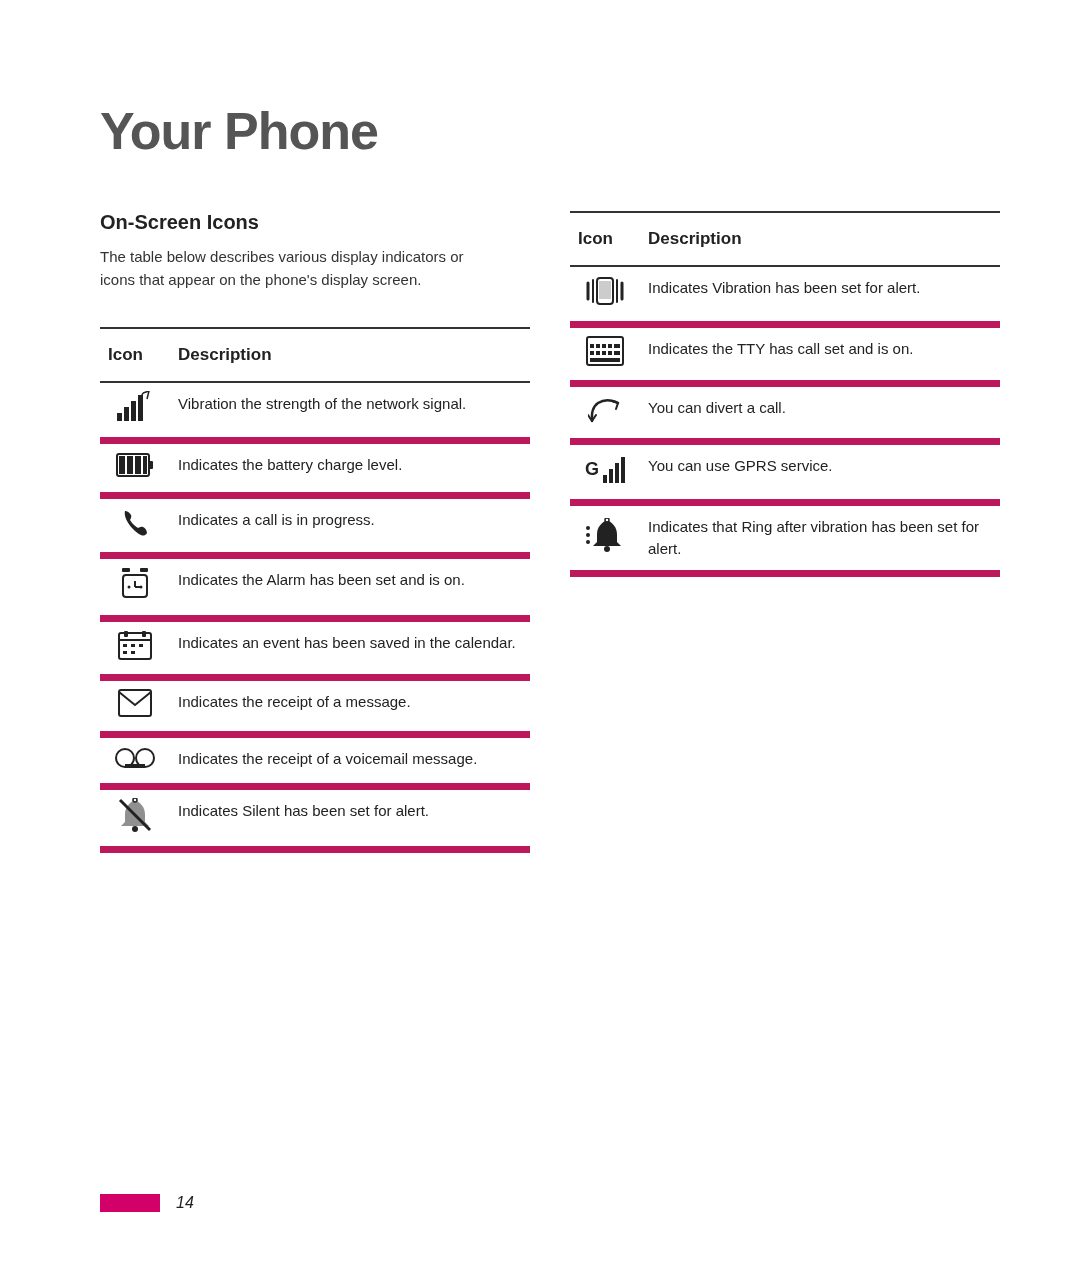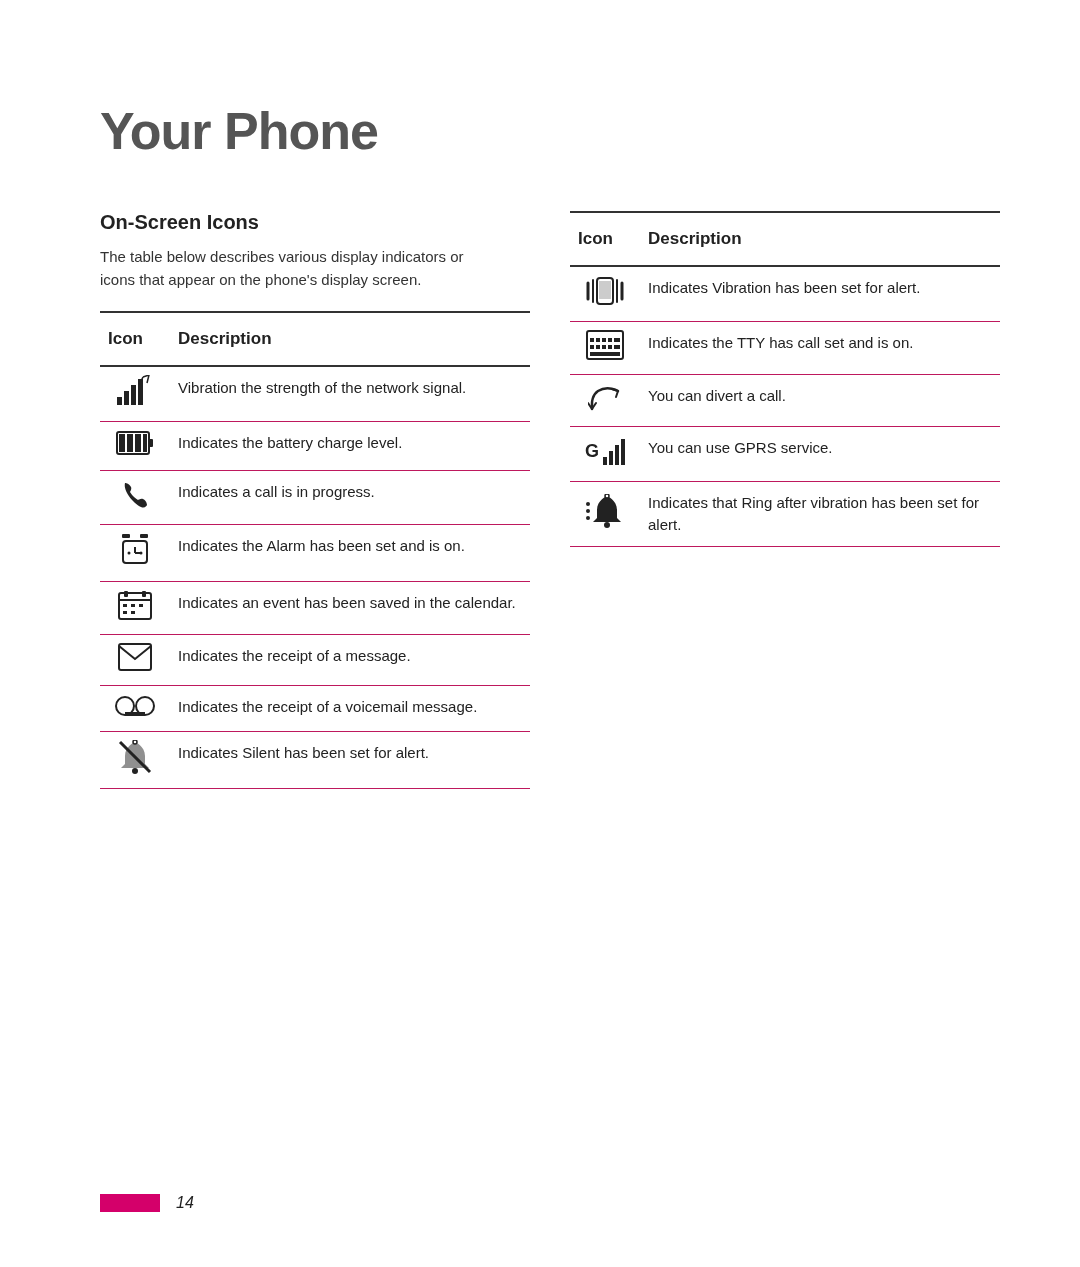--- a/index.html
+++ b/index.html
@@ -32,21 +32,21 @@
 
     .section-title {
       font-size: 20px;
       font-weight: 900;
       margin-bottom: 12px;
     }
 
     .intro-text {
       font-size: 15px;
       color: #333;
-      margin-bottom: 20px;
+      margin-bottom: 36px;
       line-height: 1.5;
       max-width: 380px;
     }
 
     .content-area {
       display: flex;
       gap: 0;
       align-items: flex-start;
       justify-content: space-between;
     }
@@ -77,21 +77,21 @@
       font-weight: 900;
       padding: 16px 8px;
       text-align: left;
     }
 
     .icon-table thead th:first-child {
       width: 70px;
     }
 
     .icon-table tbody tr {
-      border-bottom: 1px solid #be185d;
+      border-bottom: 7px solid #be185d;
     }
 
     .icon-table tbody td {
       padding: 10px 8px;
       vertical-align: top;
       font-size: 15px;
       line-height: 1.45;
       color: #222;
     }
 

